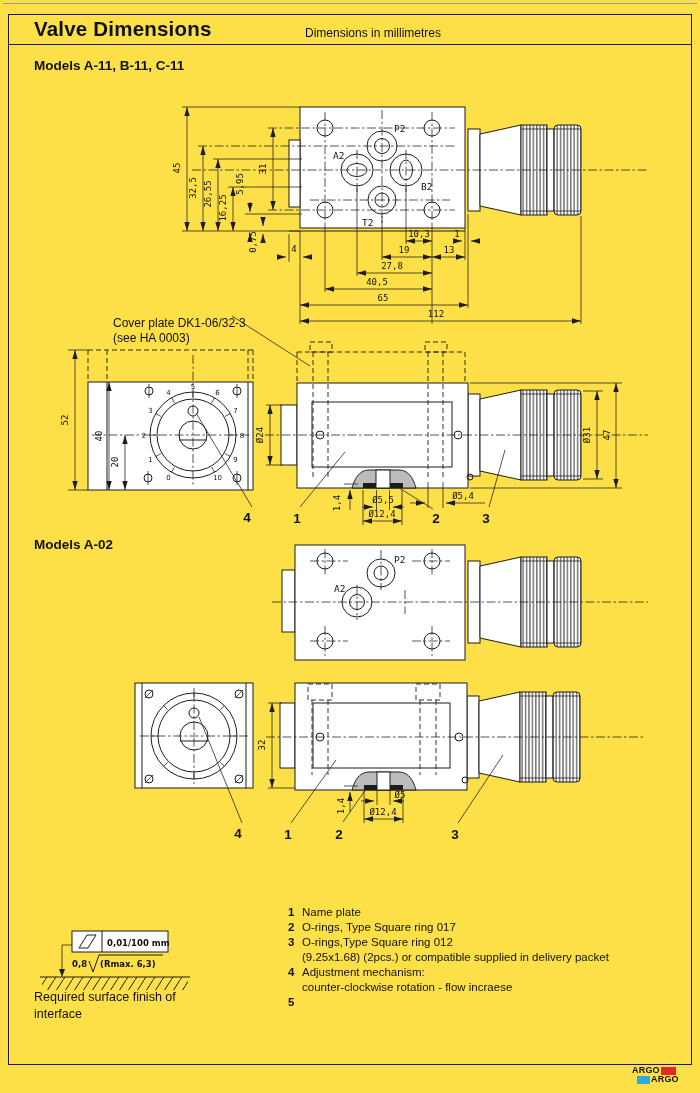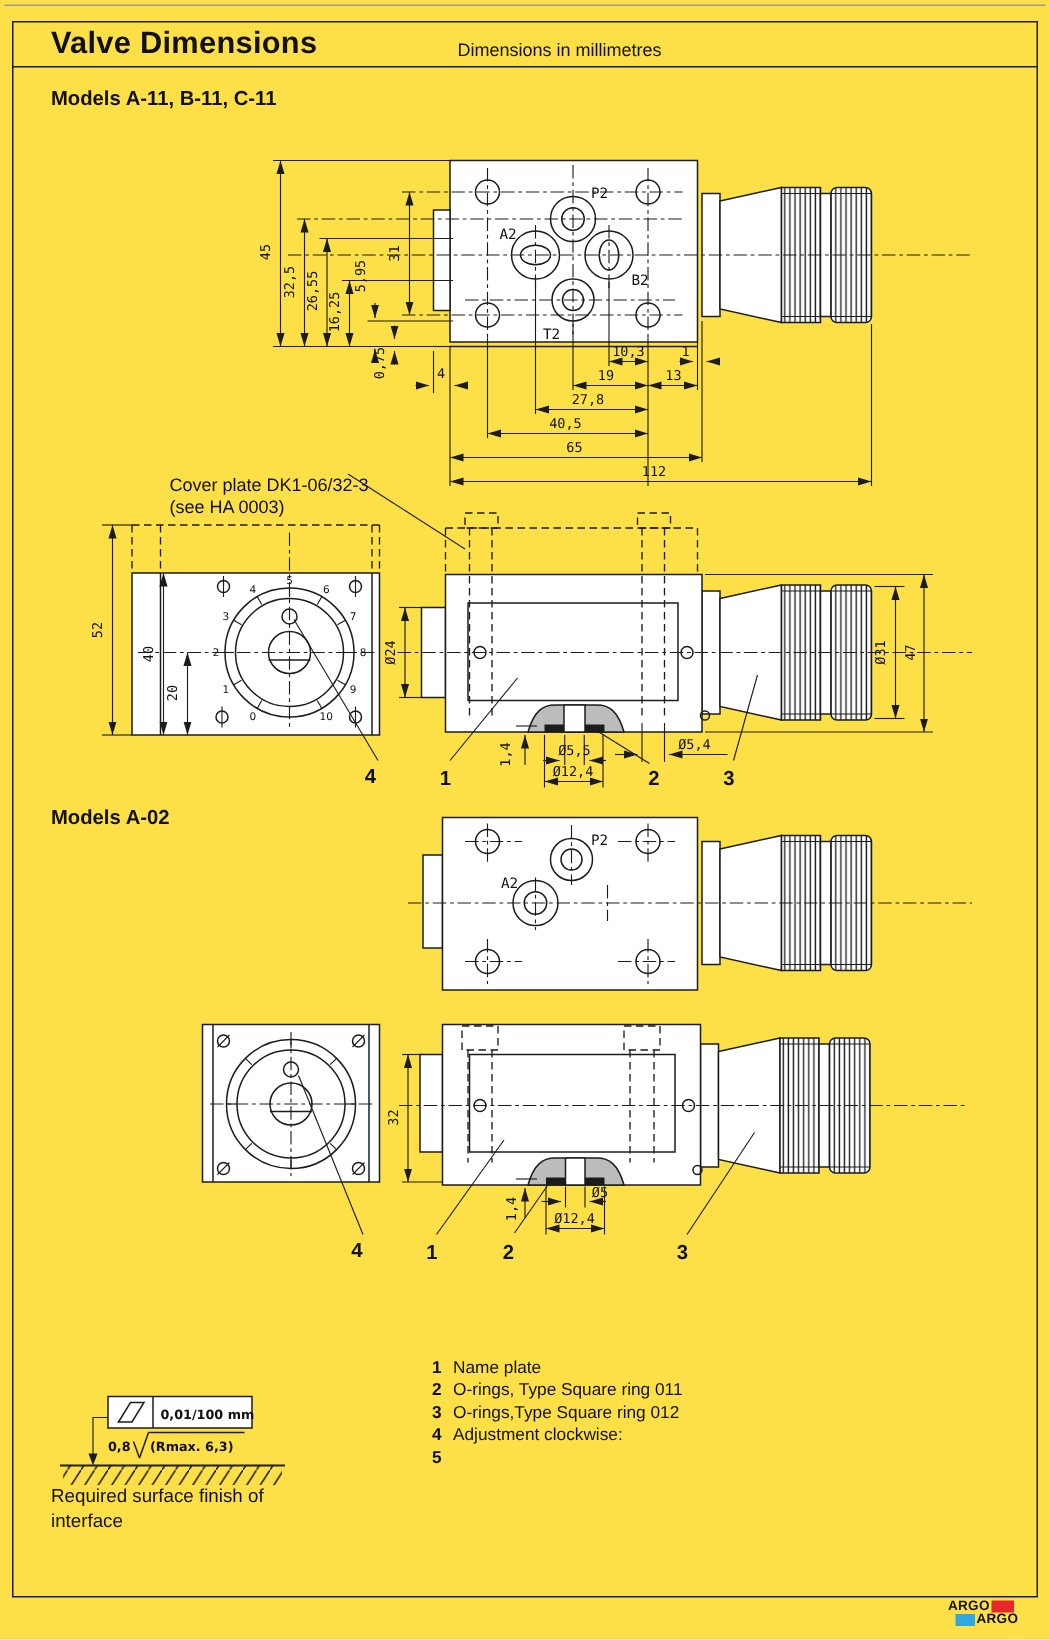--- a/index.html
+++ b/index.html
@@ -445,35 +445,40 @@
     <div>interface</div>
   </div>
 
   <div class="abs" id="legend">
     <div class="lg-row">
         <span class="lg-n">1</span>
         <span class="lg-t">Name plate</span>
       </div>
     <div class="lg-row">
         <span class="lg-n">2</span>
-        <span class="lg-t">O-rings, Type Square ring 011</span>
+        <span class="lg-t">O-rings, Type Square ring 017</span>
       </div>
     <div class="lg-row">
         <span class="lg-n"></span>
       </div>
     <div class="lg-row">
         <span class="lg-n">3</span>
         <span class="lg-t">O-rings,Type Square ring 012</span>
       </div>
     <div class="lg-row">
+        <span class="lg-n"></span>
+        <span class="lg-t">(9.25x1.68) (2pcs.) or compatible supplied in delivery packet</span>
+      </div>
+    <div class="lg-row">
         <span class="lg-n">4</span>
-        <span class="lg-t">Adjustment clockwise:</span>
+        <span class="lg-t">Adjustment mechanism:</span>
       </div>
     <div class="lg-row">
         <span class="lg-n"></span>
+        <span class="lg-t">counter-clockwise rotation - flow incraese</span>
       </div>
     <div class="lg-row">
         <span class="lg-n">5</span>
       </div>
   </div>
 
   <div class="abs" id="logo">
     <div class="lrow">
       <span class="ltxt">ARGO</span>
       <span class="lred"></span>

